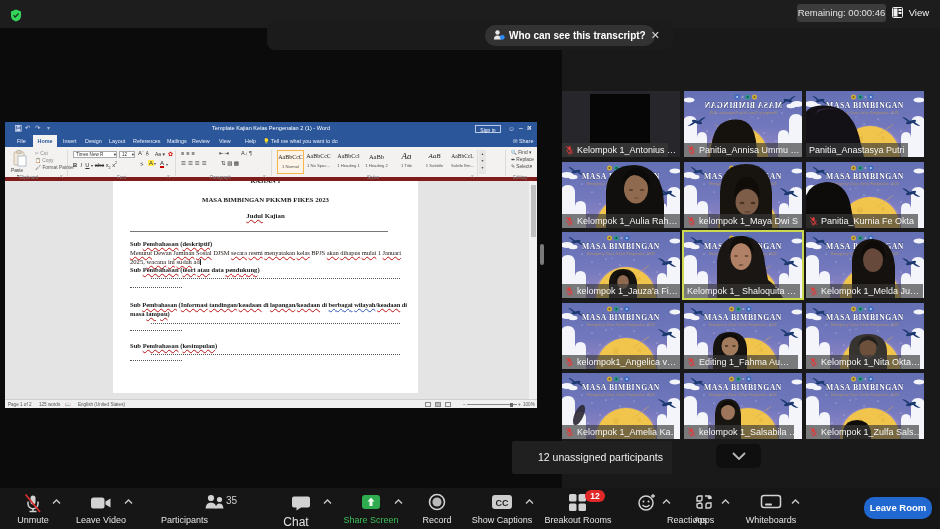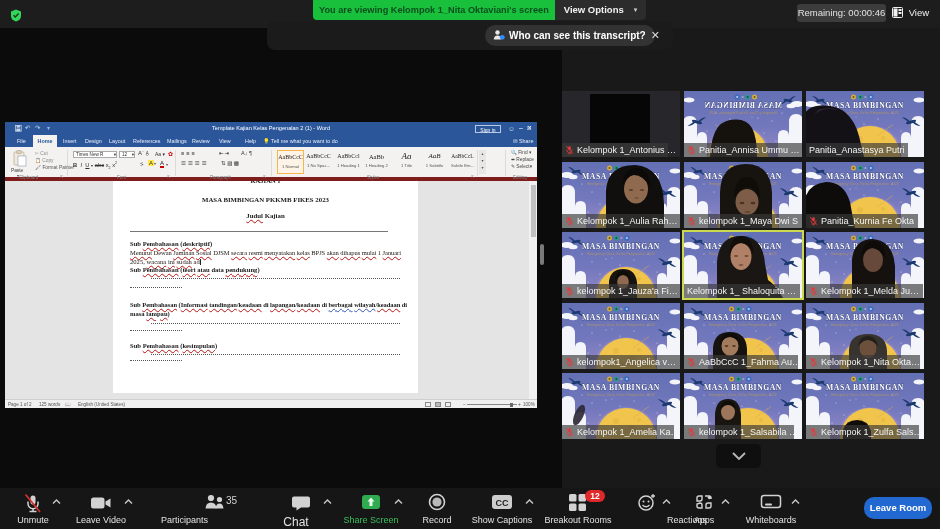--- a/index.html
+++ b/index.html
@@ -128,25 +128,20 @@
 
   <div id="topbar" class="abs"></div>
   <div id="sharebox" class="abs"></div>
   <div id="gridarea" class="abs"></div>
 
   <svg class="abs" style="left:10px;top:9px" width="12" height="13" viewBox="0 0 12 13">
     <path d="M6,0.5 L11,2.5 V7 Q11,11 6,12.5 Q1,11 1,7 V2.5 Z" fill="#35d45a"></path>
     <path d="M3.5,6.3 L5.3,8.1 L8.6,4.6" fill="none" stroke="#173a20" stroke-width="1.4"></path>
   </svg>
 
-  <div id="banner" class="abs">
-    <div class="grn">You are viewing Kelompok 1_Nita Oktaviani's screen</div>
-    <div class="drk">View Options</div>
-    <div class="chev">▾</div>
-  </div>
 
   <div id="remain" class="abs">Remaining: 00:00:46</div>
   <div id="viewbtn" class="abs">
     <svg width="11" height="11" viewBox="0 0 11 11" style="vertical-align:-2px">
       <rect x="0.5" y="0.5" width="10" height="10" rx="1" fill="none" stroke="#f0f0f0" stroke-width="1"></rect>
       <rect x="1.5" y="1.5" width="4" height="8" fill="#f0f0f0"></rect>
       <rect x="6.5" y="2" width="3" height="2" fill="#f0f0f0"></rect>
       <rect x="6.5" y="5" width="3" height="2" fill="#f0f0f0"></rect>
     </svg>
     <span style="margin-left:3px">View</span>
@@ -464,21 +459,21 @@
           <path d="M29,66 V45 Q30,29 46,29 Q62,29 63,46 V66 Z" fill="#15120f"></path>
 <ellipse cx="46" cy="43" rx="8.5" ry="10" fill="#a27a5c"></ellipse>
 <path d="M36,40 Q38,30 46,30 Q54,30 56,40 Q50,34 46,34 Q41,34 36,40 Z" fill="#0f0c09"></path>
 <ellipse cx="42.5" cy="43" rx="1.8" ry="0.9" fill="#523a27"></ellipse>
 <ellipse cx="50" cy="43" rx="1.8" ry="0.9" fill="#523a27"></ellipse>
         </svg>
         <div class="nlbl" style="width:114px;">
           <svg width="9" height="10" viewBox="0 0 10 10">
             <use href="#micoff"></use>
           </svg>
-          <span>AaBbCcC 1_Fahma Au…</span>
+          <span>Editing 1_Fahma Au…</span>
         </div>
       </div>
   <div class="tile" style="left:806px;top:302.5px">
         <svg class="bg" width="118" height="66" viewBox="0 0 118 66">
           <use href="#tbg"></use>
         </svg>
         <svg class="pp" width="118" height="66" viewBox="0 0 118 66">
           <path d="M43,66 V46 Q44,31 62,31 Q80,31 81,48 V66 Z" fill="#37342f"></path>
 <ellipse cx="62" cy="45" rx="8.5" ry="10" fill="#6d503c"></ellipse>
 <path d="M52,43 Q54,33 62,33 Q70,33 72,43 Q66,37 62,37 Q57,37 52,43 Z" fill="#23201c"></path>
@@ -530,20 +525,21 @@
         <div class="nlbl" style="width:113px;">
           <svg width="9" height="10" viewBox="0 0 10 10">
             <use href="#micoff"></use>
           </svg>
           <span>Kelompok 1_Zulfa Sals…</span>
         </div>
       </div>
   <div class="activetile" style="left:682px;top:230px;width:122px;height:70px"></div>
   </div>
 
+  <div class="abs" style="left:512px;top:441px;width:160px;height:33px;background:#202020;color:#f0f0f0;font-size:10.5px;line-height:33px;padding-left:26px;border-radius:2px">12 unassigned participants</div>
   <div class="abs" style="left:716px;top:444px;width:45px;height:24px;background:#0f0f0f;border-radius:5px;text-align:center">
     <svg width="14" height="8" viewBox="0 0 14 8" style="margin-top:8px">
         <path d="M1,1 L7,7 L13,1" fill="none" stroke="#b9b9b9" stroke-width="1.8"></path>
       </svg>
   </div>
 
   <div id="toolbar" class="abs">
     <div class="abs" style="left:22px;top:6px"><svg width="22" height="20" viewBox="0 0 22 20">
 <rect x="8.5" y="1.5" width="5" height="9" rx="2.5" fill="#d2d2d2"></rect>
 <path d="M6,7.5 v2.2 a5,5 0 0 0 10,0 V7.5" fill="none" stroke="#d2d2d2" stroke-width="1.5"></path>

